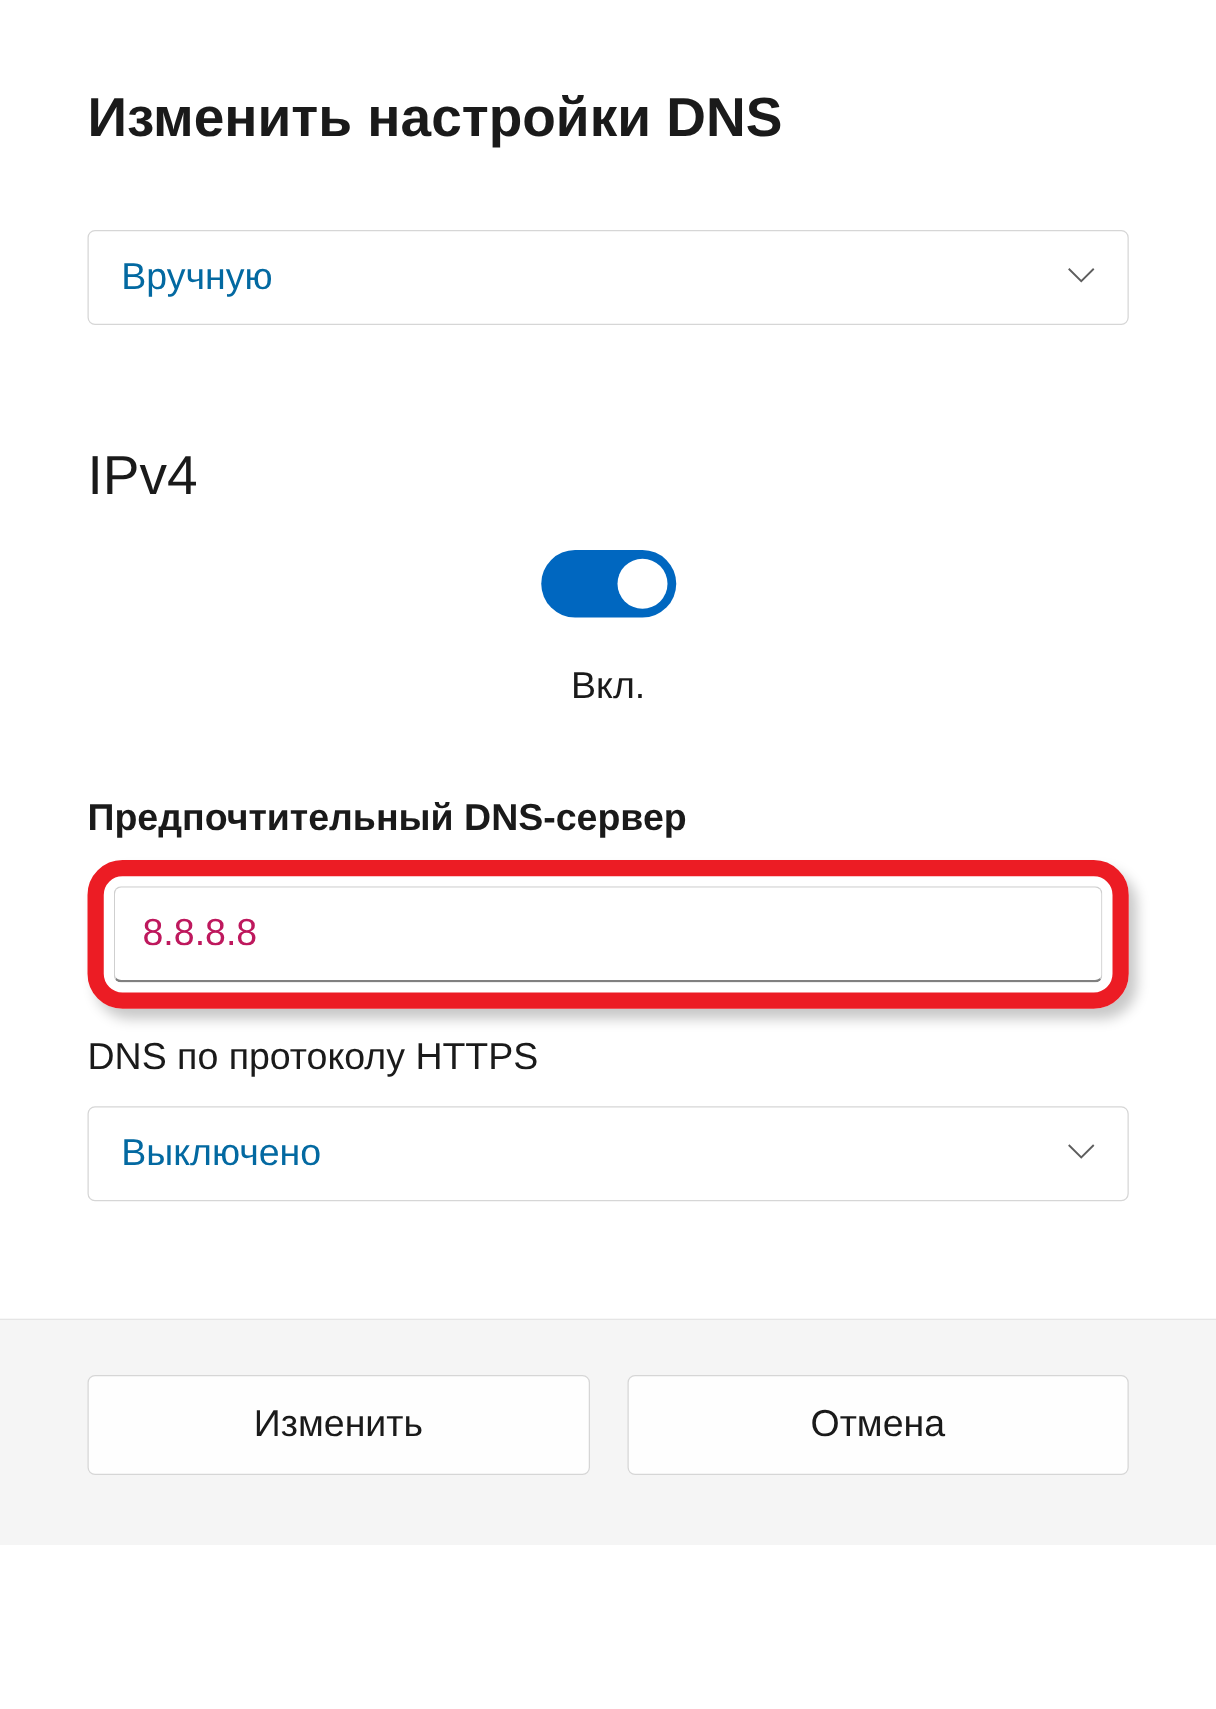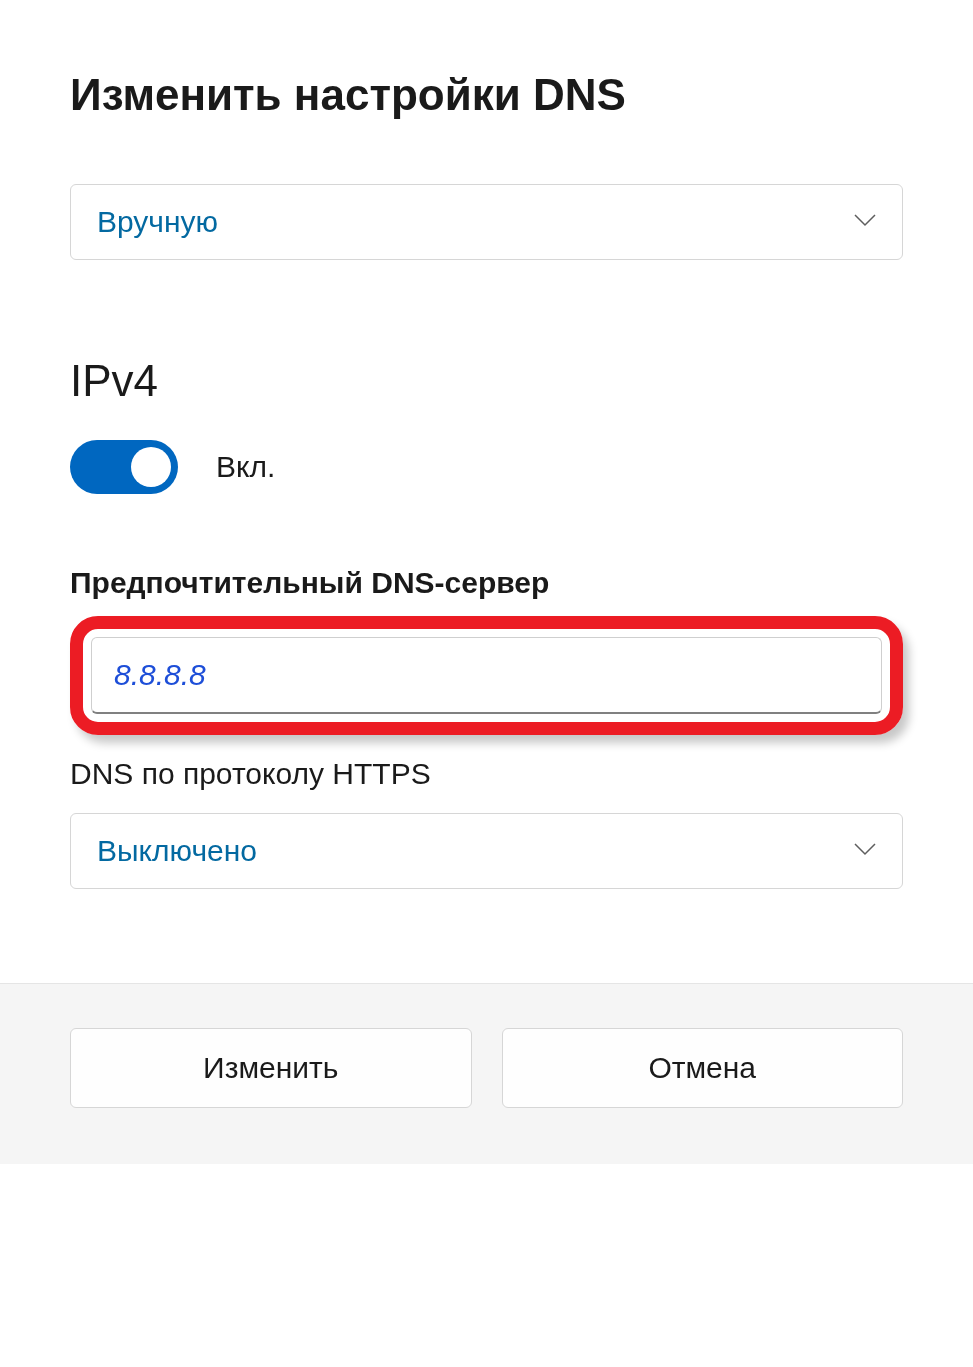--- a/index.html
+++ b/index.html
@@ -45,20 +45,21 @@
       font-size: 44px;
       font-weight: 400;
       color: #1a1a1a;
       margin-top: 96px;
       margin-bottom: 34px;
     }
     .toggle-row {
       display: flex;
       align-items: center;
       gap: 38px;
+      flex-direction: column;
     }
     .toggle {
       width: 108px;
       height: 54px;
       background: #0067c0;
       border-radius: 27px;
       position: relative;
       cursor: pointer;
     }
     .toggle-knob {
@@ -88,25 +89,24 @@
       margin-bottom: 22px;
       box-shadow: 6px 8px 10px rgba(0,0,0,0.22);
     }
     .text-input {
       width: 100%;
       border: 1px solid #cfcfcf;
       border-bottom: 2px solid #808080;
       border-radius: 6px;
       padding: 20px 22px;
       font-size: 30px;
-      color: #1d4ed8;
+      color: #be185d;
       outline: none;
       background: #ffffff;
       font-family: inherit;
-      font-style: italic;
     }
     .field-label-2 {
       font-size: 30px;
       font-weight: 400;
       color: #1a1a1a;
       margin-bottom: 22px;
     }
     .footer {
       background: #f5f5f5;
       padding: 44px 70px 56px 70px;

